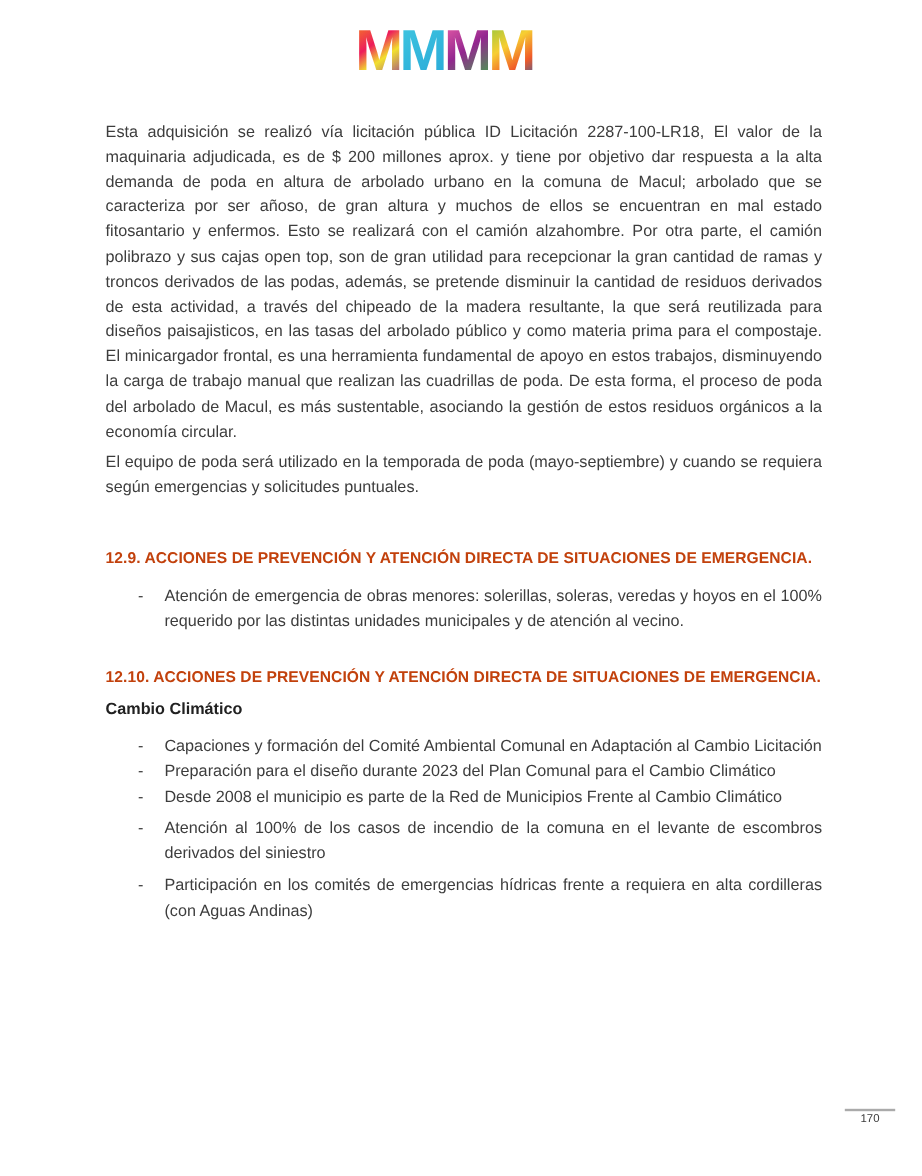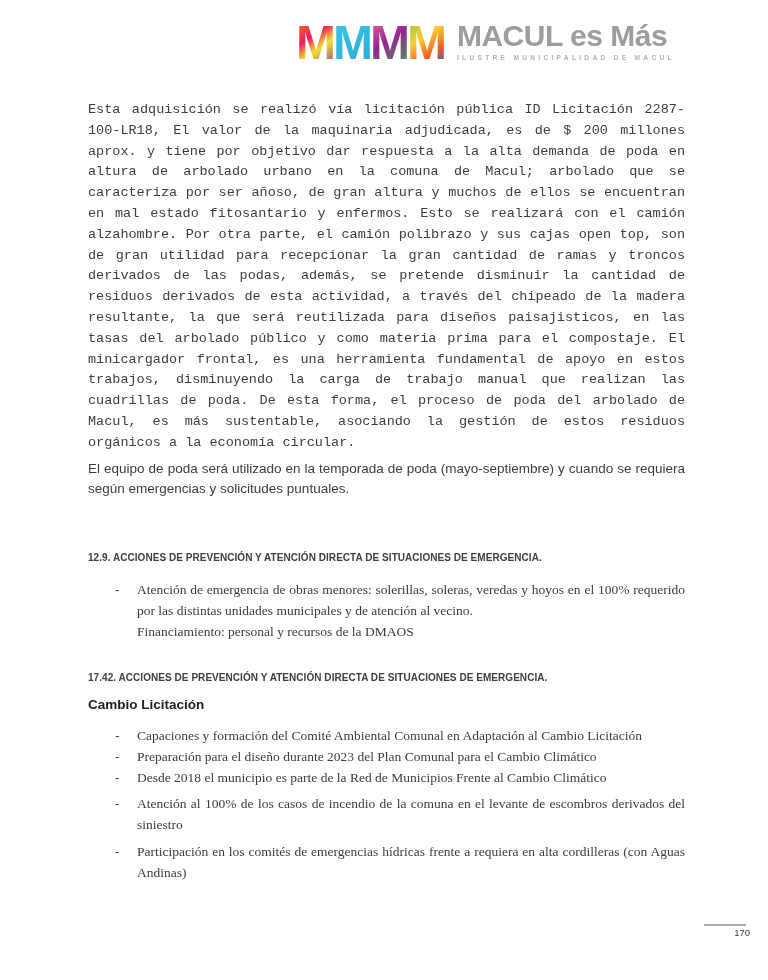--- a/index.html
+++ b/index.html
@@ -41,108 +41,103 @@
     margin-top: 3px; font-size: 6.6px; font-weight: bold;
     color: #aeb2b5; letter-spacing: 3.3px; white-space: nowrap;
   }
 
   
   .content {
     position: absolute; left: 88px; top: 100px; width: 597px;
     font-size: 13.5px; line-height: 20.8px; color: #3d3d3d;
   }
   .para { margin: 0; text-align: justify; }
-  .para-1 { margin-bottom: 5px; font-family: Liberation Mono, monospace; }
-  .para-2 { margin-bottom: 48px; }
+  .para-1 { margin-bottom: 5px; }
+  .para-2 { margin-bottom: 38px; }
 
   .sec-heading {
     margin: 0 0 11px 0;
-    font-size: 10px; font-weight: bold; color: #404040;
+    font-size: 13px; font-weight: bold; color: #c2410c;
     line-height: 20.8px; letter-spacing: 0.05px;
   }
   .sec-heading.h1210 { margin-bottom: 6px; }
 
   .sub-heading {
     margin: 0 0 10px 0;
     font-size: 13.5px; font-weight: bold; color: #212121;
     line-height: 20.8px;
   }
 
   ul.bullets { list-style: none; margin: 0; padding: 0; }
   ul.bullets.after-129 { margin-bottom: 26px; }
   ul.bullets.sub { margin-bottom: 6px; }
   ul.bullets li { display: flex; align-items: flex-start; }
   .dash {
     width: 22px; flex: 0 0 22px; margin-left: 27px;
     color: #3d3d3d; text-align: left;
   }
-  .li-text { flex: 1; text-align: justify; font-family: Liberation Serif, serif; }
+  .li-text { flex: 1; text-align: justify; }
   .li-financing { text-align: left; }
 
   
   .footer-rule {
     position: absolute; left: 704px; top: 924px;
     width: 42px; height: 2px; background: #aaaaaa;
   }
   .page-number {
     position: absolute; left: 700px; top: 927px; width: 50px;
-    text-align: right; font-size: 9.5px; color: #3c3c3c;
+    text-align: center; font-size: 9.5px; color: #3c3c3c;
   }
 </style>
 </head>
 <body>
 
 <div class="page">
 
   <header class="logo">
     <div class="logo-ms">
       <span class="m m1">M</span>
       <span class="m m2">M</span>
       <span class="m m3">M</span>
       <span class="m m4">M</span>
-    </div>
-    <div class="logo-text">
-      <div class="logo-title">MACUL es Más</div>
-      <div class="logo-subtitle">ILUSTRE MUNICIPALIDAD DE MACUL</div>
     </div>
   </header>
 
   <main class="content">
 
     <p class="para para-1">Esta adquisición se realizó vía licitación pública ID Licitación 2287-100-LR18, El valor de la maquinaria adjudicada, es de $ 200 millones aprox. y tiene por objetivo dar respuesta a la alta demanda de poda en altura de arbolado urbano en la comuna de Macul; arbolado que se caracteriza por ser añoso, de gran altura y muchos de ellos se encuentran en mal estado fitosantario y enfermos. Esto se realizará con el camión alzahombre. Por otra parte, el camión polibrazo y sus cajas open top, son de gran utilidad para recepcionar la gran cantidad de ramas y troncos derivados de las podas, además, se pretende disminuir la cantidad de residuos derivados de esta actividad, a través del chipeado de la madera resultante, la que será reutilizada para diseños paisajisticos, en las tasas del arbolado público y como materia prima para el compostaje. El minicargador frontal, es una herramienta fundamental de apoyo en estos trabajos, disminuyendo la carga de trabajo manual que realizan las cuadrillas de poda. De esta forma, el proceso de poda del arbolado de Macul, es más sustentable, asociando la gestión de estos residuos orgánicos a la economía circular.</p>
 
     <p class="para para-2">El equipo de poda será utilizado en la temporada de poda (mayo-septiembre) y cuando se requiera según emergencias y solicitudes puntuales.</p>
 
     <h2 class="sec-heading">12.9. ACCIONES DE PREVENCIÓN Y ATENCIÓN DIRECTA DE SITUACIONES DE EMERGENCIA.</h2>
 
     <ul class="bullets after-129">
       <li>
         <span class="dash">-</span>
         <div class="li-text">
           <div>Atención de emergencia de obras menores: solerillas, soleras, veredas y hoyos en el 100% requerido por las distintas unidades municipales y de atención al vecino.</div>
-          <div class="li-financing">Financiamiento: personal y recursos de la DMAOS</div>
         </div>
       </li>
     </ul>
 
-    <h2 class="sec-heading h1210">17.42. ACCIONES DE PREVENCIÓN Y ATENCIÓN DIRECTA DE SITUACIONES DE EMERGENCIA.</h2>
+    <h2 class="sec-heading h1210">12.10. ACCIONES DE PREVENCIÓN Y ATENCIÓN DIRECTA DE SITUACIONES DE EMERGENCIA.</h2>
 
-    <h3 class="sub-heading">Cambio Licitación</h3>
+    <h3 class="sub-heading">Cambio Climático</h3>
     <ul class="bullets sub">
       <li>
         <span class="dash">-</span>
         <div class="li-text">Capaciones y formación del Comité Ambiental Comunal en Adaptación al Cambio Licitación</div>
       </li>
       <li>
         <span class="dash">-</span>
         <div class="li-text">Preparación para el diseño durante 2023 del Plan Comunal para el Cambio Climático</div>
       </li>
       <li>
         <span class="dash">-</span>
-        <div class="li-text">Desde 2018 el municipio es parte de la Red de Municipios Frente al Cambio Climático</div>
+        <div class="li-text">Desde 2008 el municipio es parte de la Red de Municipios Frente al Cambio Climático</div>
       </li>
     </ul>
 
     <ul class="bullets sub">
       <li>
         <span class="dash">-</span>
         <div class="li-text">Atención al 100% de los casos de incendio de la comuna en el levante de escombros derivados del siniestro</div>
       </li>
     </ul>
 

